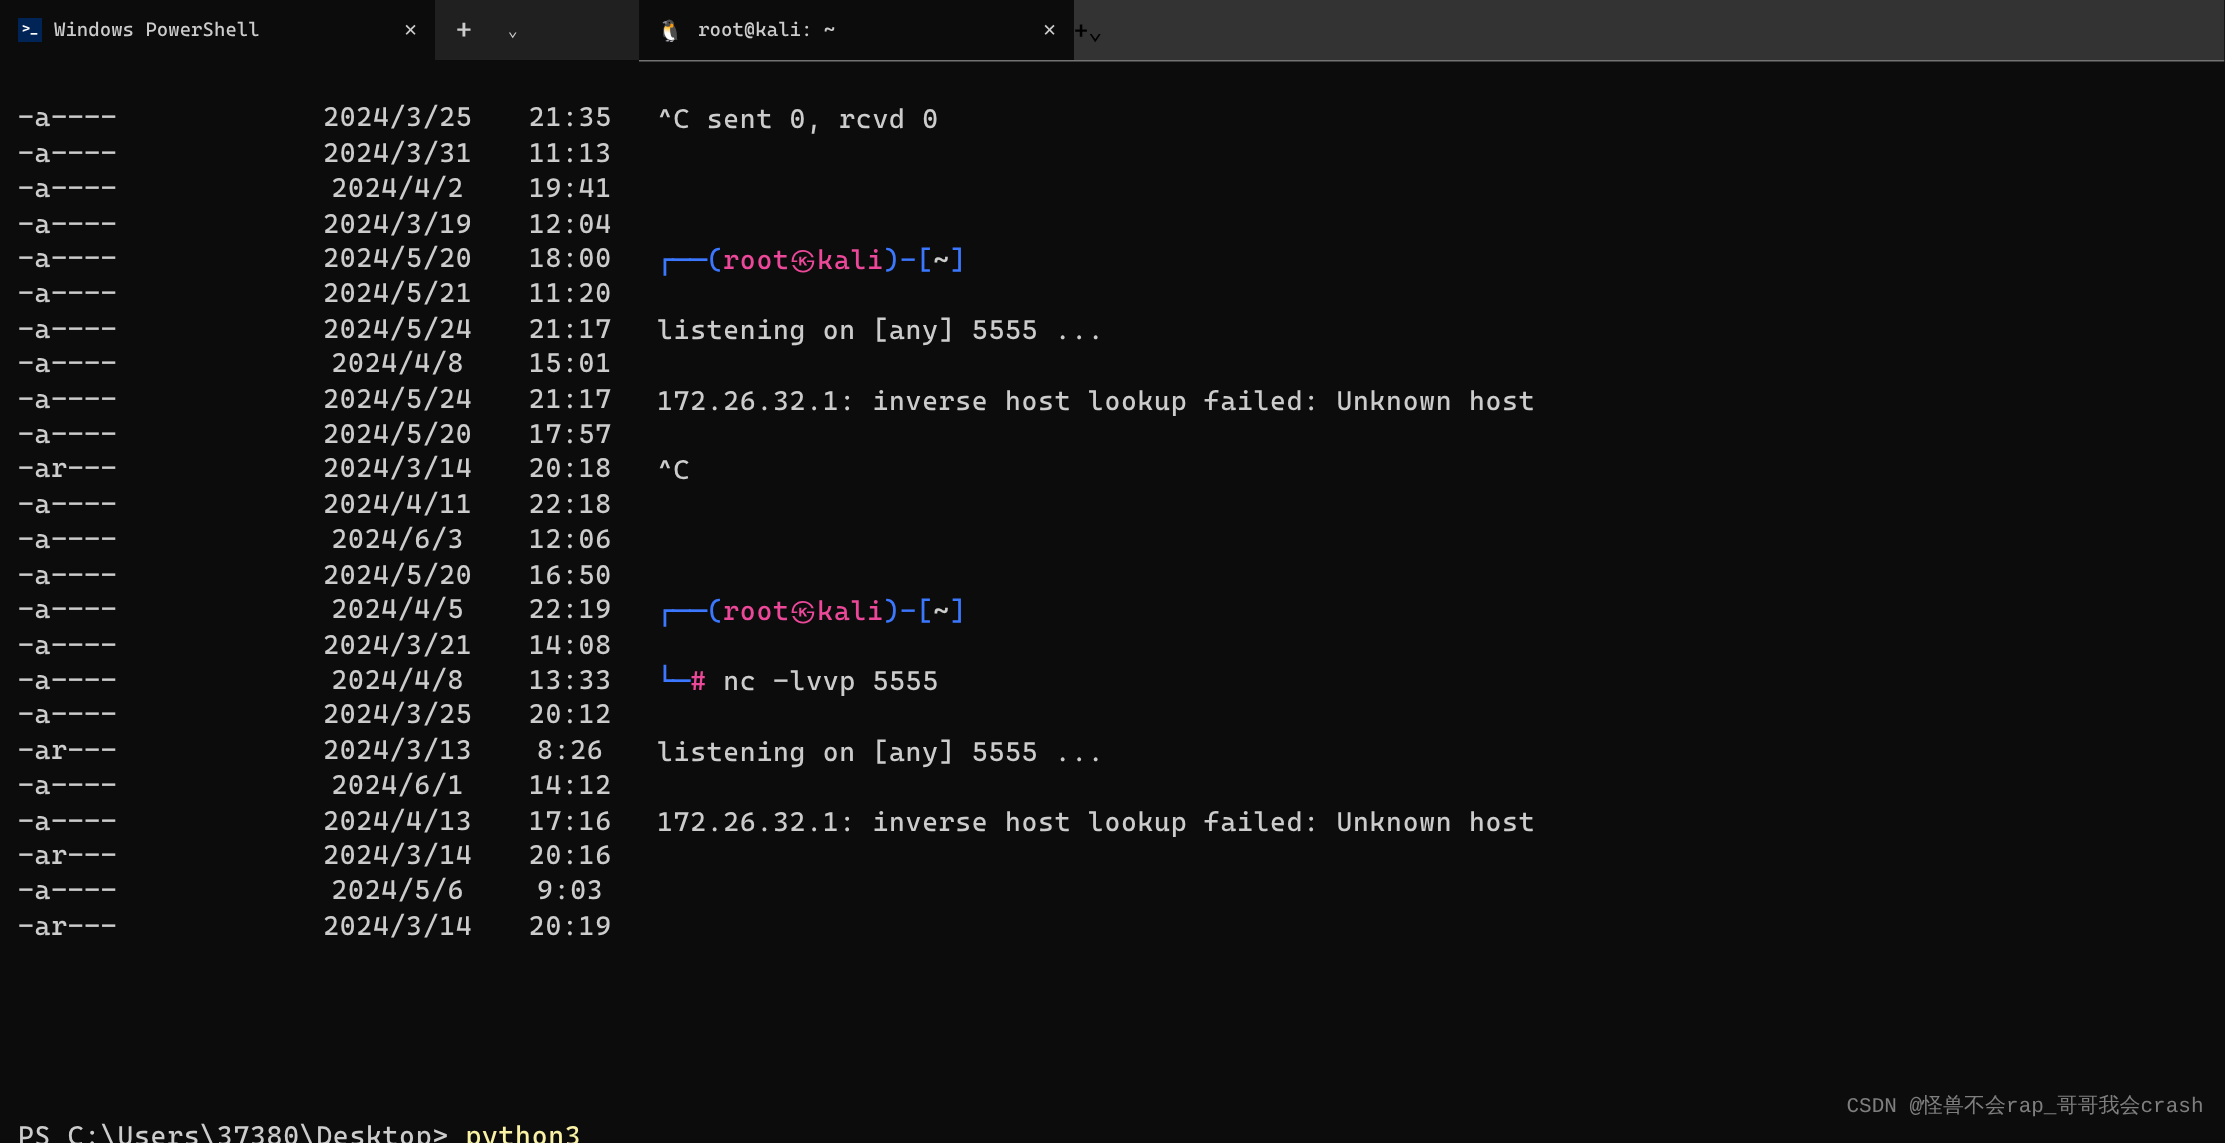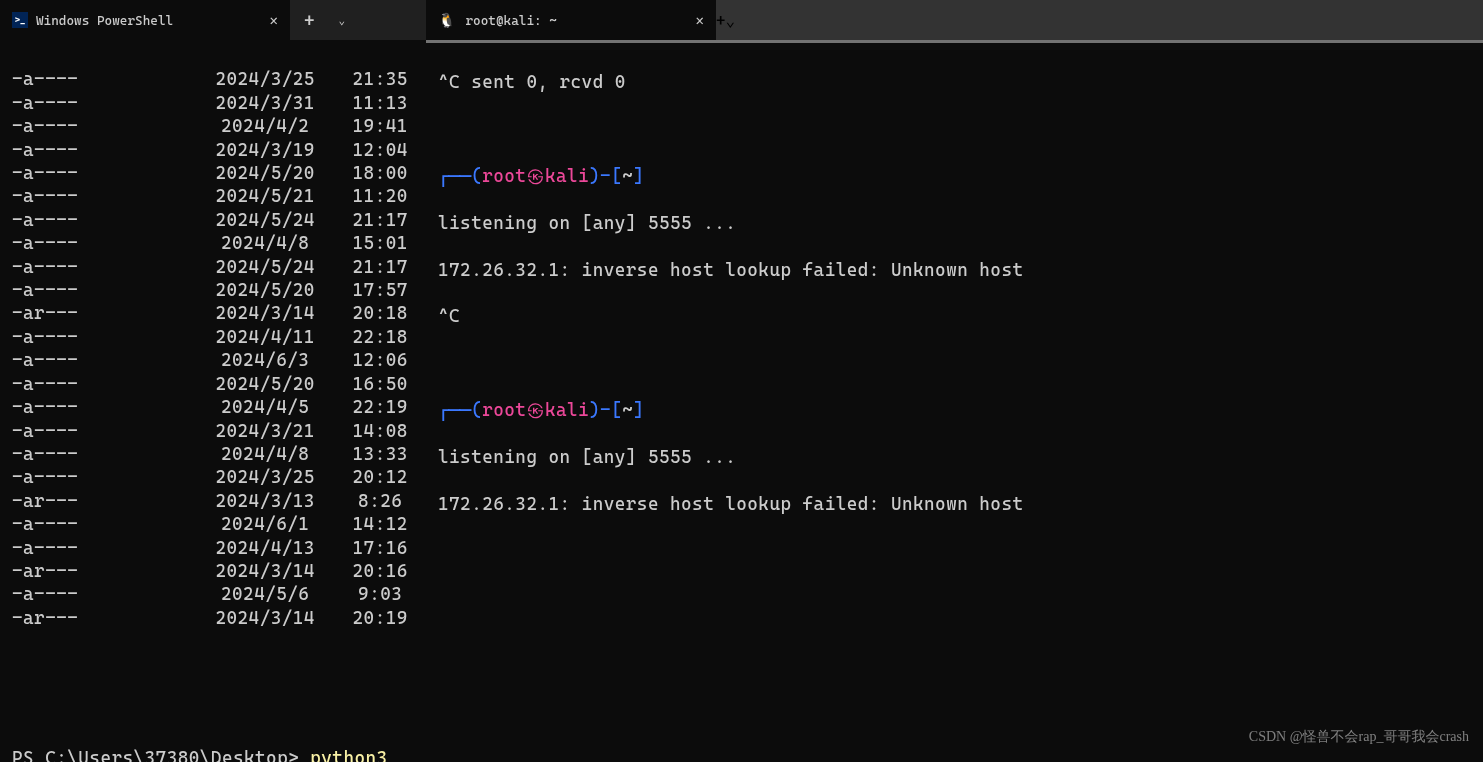--- a/index.html
+++ b/index.html
@@ -5,32 +5,32 @@
 * { margin:0; padding:0; box-sizing:border-box; }
 body { background:#0c0c0c; font-family:'Cascadia Code','Consolas',monospace; font-size:16px; overflow:hidden; width:1483px; height:762px; position:relative; }
 .tabbar { height:40px; display:flex; align-items:center; background:#202020; }
 .tab { display:flex; align-items:center; gap:8px; padding:0 12px; height:100%; color:#ccc; font-size:13px; position:relative; }
 .tab.active { background:#0c0c0c; }
 .tab .close { margin-left:auto; font-size:14px; cursor:pointer; }
 .tabbar .plus { color:#ccc; padding:0 14px; font-size:18px; cursor:pointer; }
 .tabbar .chev { color:#ccc; padding:0 10px; font-size:11px; cursor:pointer; }
 .pane { position:absolute; top:40px; bottom:0; background:#0c0c0c; color:#ccc; white-space:pre; line-height:23.4px; font-size:18px; letter-spacing:0.5px; padding:4px 12px; overflow:hidden; }
 .pane-left { left:0; width:426px; }
-.pane-right { left:426px; right:0; border-top:3px solid #737373; }
+.pane-right { left:426px; right:0; border-top:1px solid #737373; }
 .tabbar-right { position:absolute; left:426px; right:0; top:0; height:40px; display:flex; align-items:center; background:#333333; }
 .tabbar-right .tab { background:#0c0c0c; width:290px; justify-content:flex-start; gap:10px; }
 .red { color:#ec4899; }
 .blue { color:#3b78ff; }
 .white { color:#cccccc; }
 .yellow { color:#f9f1a5; }
 .row { display:flex; }
 .flags { width:178px; }
 .date { width:168px; text-align:center; }
 .time { width:70px; text-align:center; }
-.watermark { position:absolute; bottom:16px; right:14px; font-size:14px; color:rgba(220,220,220,0.55); font-family:Liberation Serif, serif; }
+.watermark { position:absolute; bottom:16px; right:14px; font-size:14px; color:rgba(220,220,220,0.55); font-family:Liberation Mono, monospace; }
 .penguin { font-size:14px; }
 .psicon { width:16px; height:16px; background:#012456; display:inline-flex; align-items:center; justify-content:center; color:#fff; font-size:9px; font-weight:bold; }
 </style>
 </head>
 <body>
 
 <div class="tabbar" style="width:426px;">
   <div class="tab active" style="width:290px;">
     <span class="psicon">&gt;_</span>
     <span>Windows PowerShell</span>
@@ -61,20 +61,21 @@
 
 <div class="pane pane-right">
 <div class="white">^C sent 0, rcvd 0</div>
 <div>&nbsp;</div>
 <div><span class="blue">┌──(</span><span class="red">root</span><span class="red">㉿</span><span class="red">kali</span><span class="blue">)-[</span><span class="white">~</span><span class="blue">]</span></div>
 <div class="white">listening on [any] 5555 ...</div>
 <div class="white">172.26.32.1: inverse host lookup failed: Unknown host</div>
 <div class="white">^C</div>
 <div>&nbsp;</div>
 <div><span class="blue">┌──(</span><span class="red">root</span><span class="red">㉿</span><span class="red">kali</span><span class="blue">)-[</span><span class="white">~</span><span class="blue">]</span></div>
+<div><span class="blue">└─</span><span class="red"># </span><span class="white">nc -lvvp 5555</span></div>
 <div class="white">listening on [any] 5555 ...</div>
 <div class="white">172.26.32.1: inverse host lookup failed: Unknown host</div>
 
 
 
 
 
 
 
 

